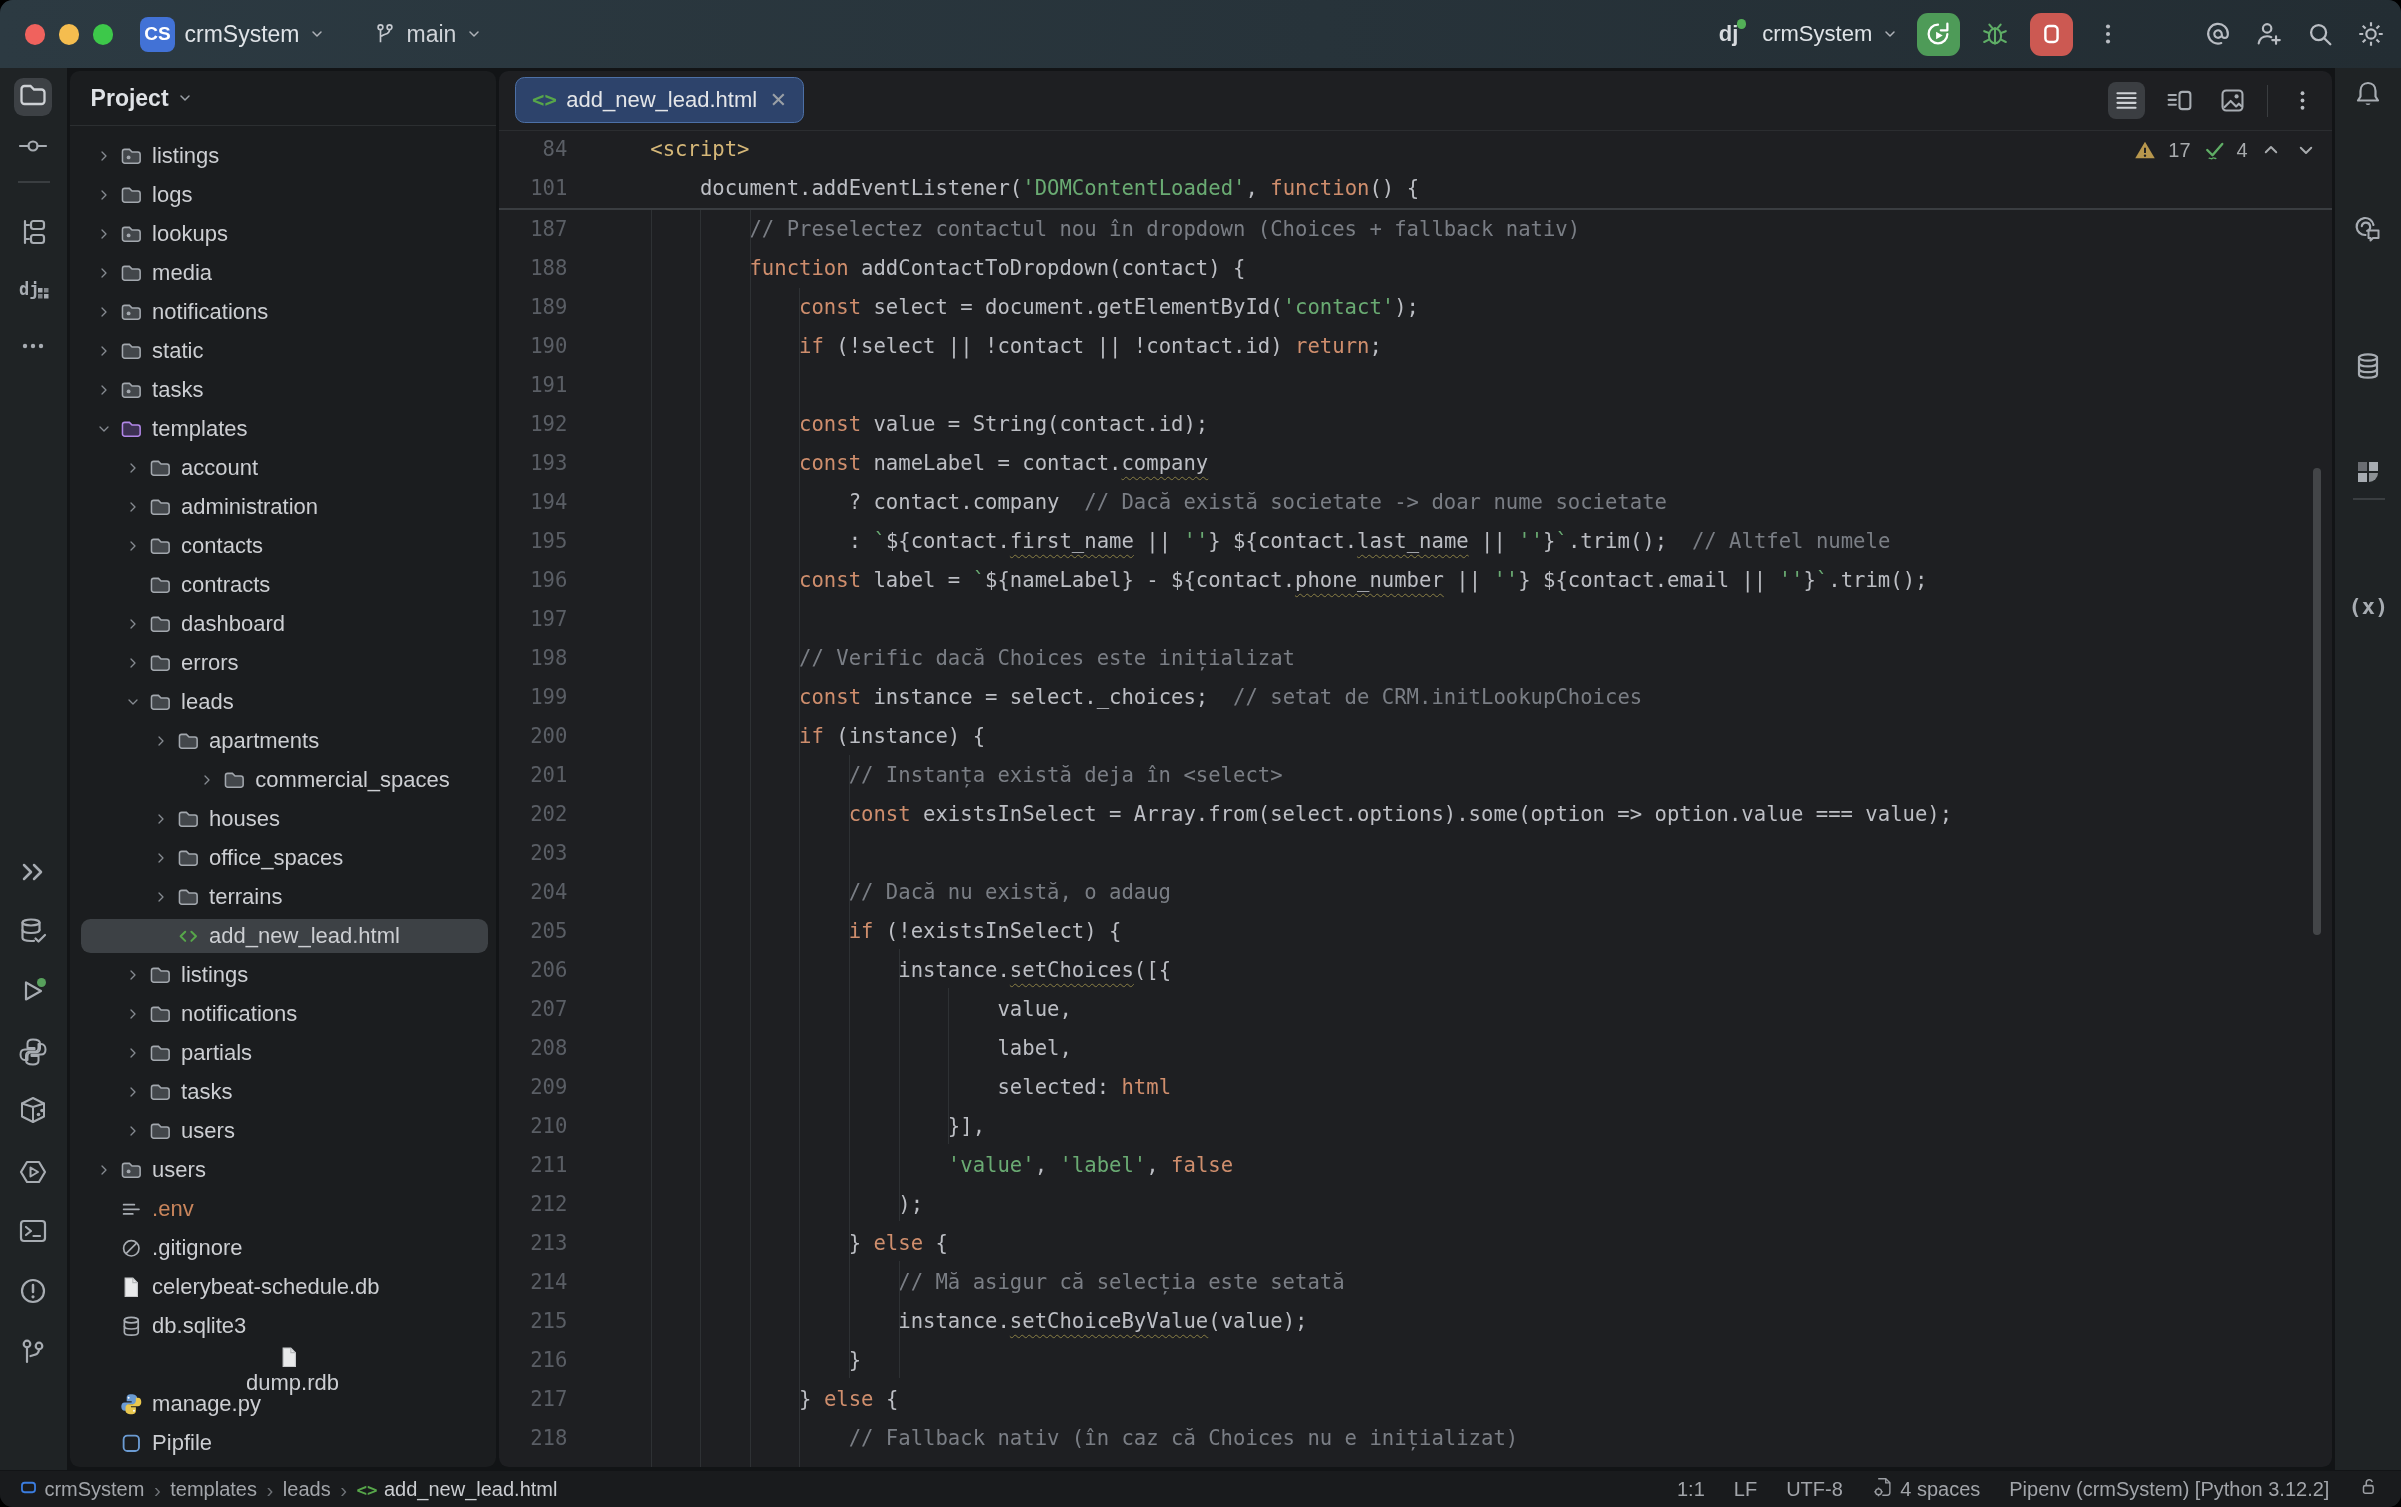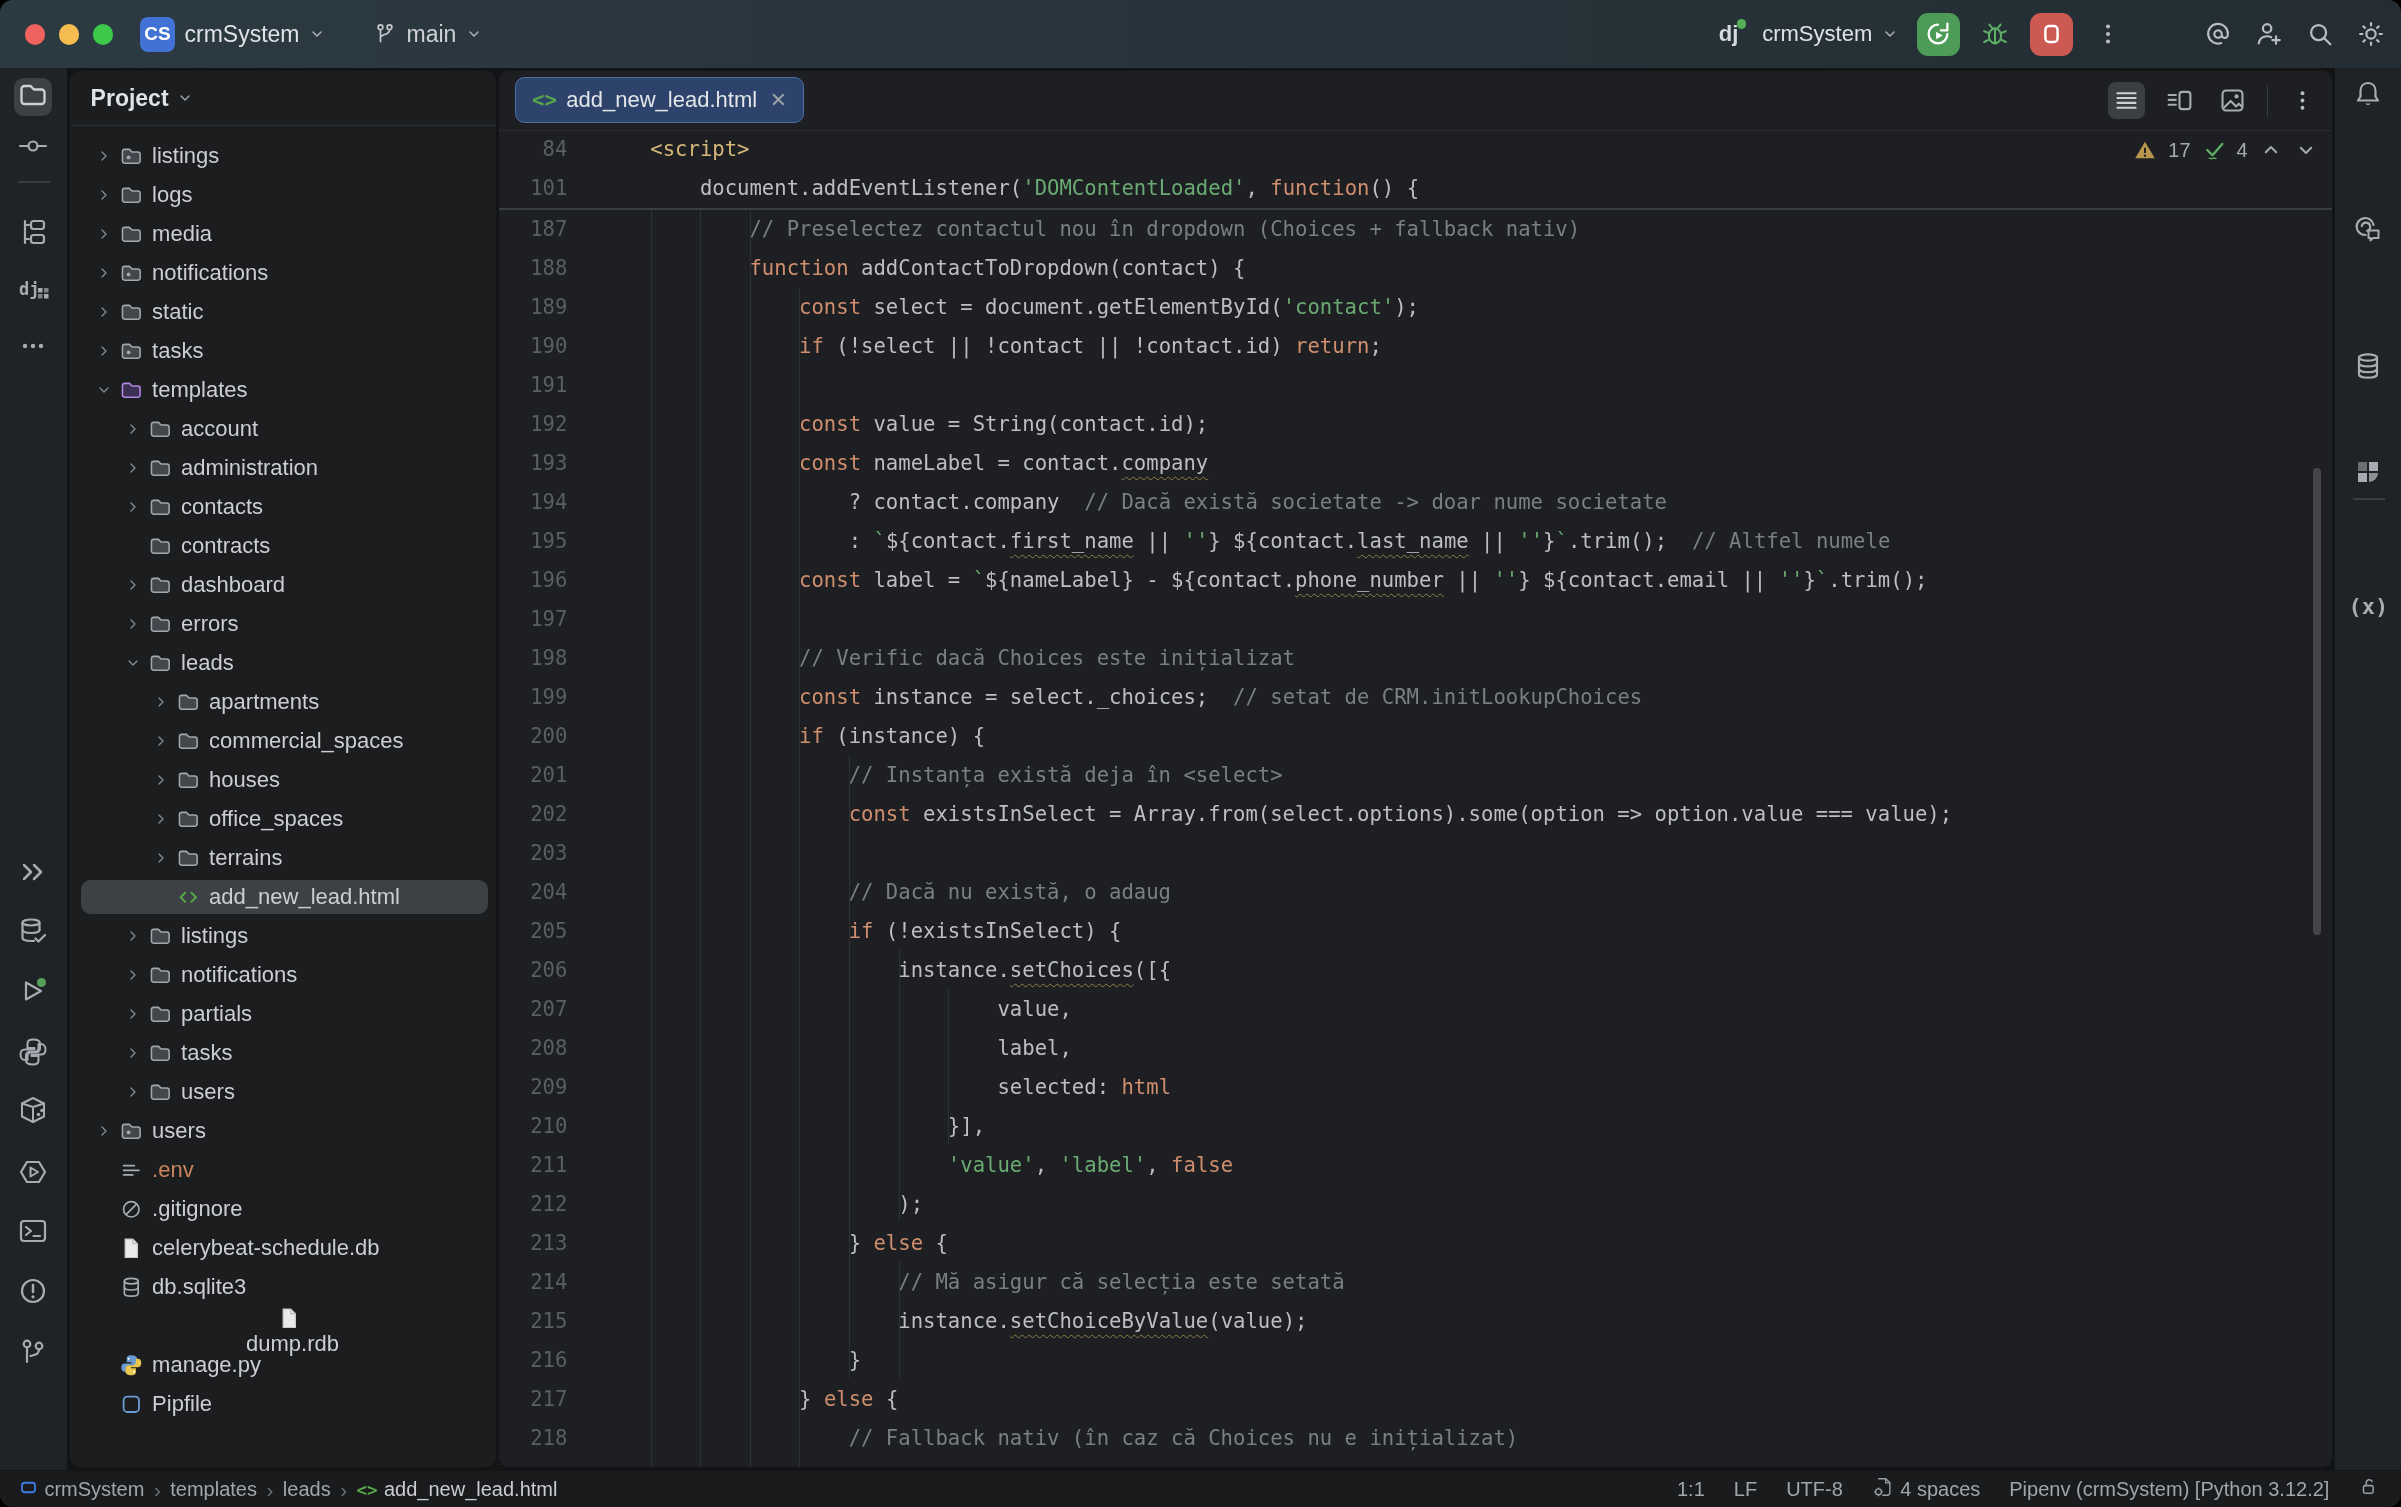--- a/index.html
+++ b/index.html
@@ -378,20 +378,34 @@
         </div>
         <div class="tree-row" style="padding-left: 19px;">
           <span class="tr-chev">
             <svg viewBox="0 0 32 32">
               <path d="M12 8l8 8-8 8" fill="none" stroke="#868b91" stroke-width="2.6" stroke-linecap="round" stroke-linejoin="round"></path>
             </svg>
           </span>
           <span class="tr-ic">
             <svg viewBox="0 0 32 32">
               <path d="M4.5 10a3 3 0 0 1 3-3h6l3.5 3.5h7.5a3 3 0 0 1 3 3V22a3 3 0 0 1-3 3h-17a3 3 0 0 1-3-3z" fill="#43474b" stroke="#a3a8ae" stroke-width="2"></path>
+              <circle cx="12.5" cy="17.5" r="2.5" fill="#a3a8ae"></circle>
+            </svg>
+          </span>
+          <span>lookups</span>
+        </div>
+        <div class="tree-row" style="padding-left: 19px;">
+          <span class="tr-chev">
+            <svg viewBox="0 0 32 32">
+              <path d="M12 8l8 8-8 8" fill="none" stroke="#868b91" stroke-width="2.6" stroke-linecap="round" stroke-linejoin="round"></path>
+            </svg>
+          </span>
+          <span class="tr-ic">
+            <svg viewBox="0 0 32 32">
+              <path d="M4.5 10a3 3 0 0 1 3-3h6l3.5 3.5h7.5a3 3 0 0 1 3 3V22a3 3 0 0 1-3 3h-17a3 3 0 0 1-3-3z" fill="#43474b" stroke="#a3a8ae" stroke-width="2"></path>
             </svg>
           </span>
           <span>media</span>
         </div>
         <div class="tree-row" style="padding-left: 19px;">
           <span class="tr-chev">
             <svg viewBox="0 0 32 32">
               <path d="M12 8l8 8-8 8" fill="none" stroke="#868b91" stroke-width="2.6" stroke-linecap="round" stroke-linejoin="round"></path>
             </svg>
           </span>
@@ -536,21 +550,21 @@
               <path d="M12 8l8 8-8 8" fill="none" stroke="#868b91" stroke-width="2.6" stroke-linecap="round" stroke-linejoin="round"></path>
             </svg>
           </span>
           <span class="tr-ic">
             <svg viewBox="0 0 32 32">
               <path d="M4.5 10a3 3 0 0 1 3-3h6l3.5 3.5h7.5a3 3 0 0 1 3 3V22a3 3 0 0 1-3 3h-17a3 3 0 0 1-3-3z" fill="#43474b" stroke="#a3a8ae" stroke-width="2"></path>
             </svg>
           </span>
           <span>apartments</span>
         </div>
-        <div class="tree-row" style="padding-left: 76px;">
+        <div class="tree-row" style="padding-left: 76px; justify-content: center;">
           <span class="tr-chev">
             <svg viewBox="0 0 32 32">
               <path d="M12 8l8 8-8 8" fill="none" stroke="#868b91" stroke-width="2.6" stroke-linecap="round" stroke-linejoin="round"></path>
             </svg>
           </span>
           <span class="tr-ic">
             <svg viewBox="0 0 32 32">
               <path d="M4.5 10a3 3 0 0 1 3-3h6l3.5 3.5h7.5a3 3 0 0 1 3 3V22a3 3 0 0 1-3 3h-17a3 3 0 0 1-3-3z" fill="#43474b" stroke="#a3a8ae" stroke-width="2"></path>
             </svg>
           </span>

